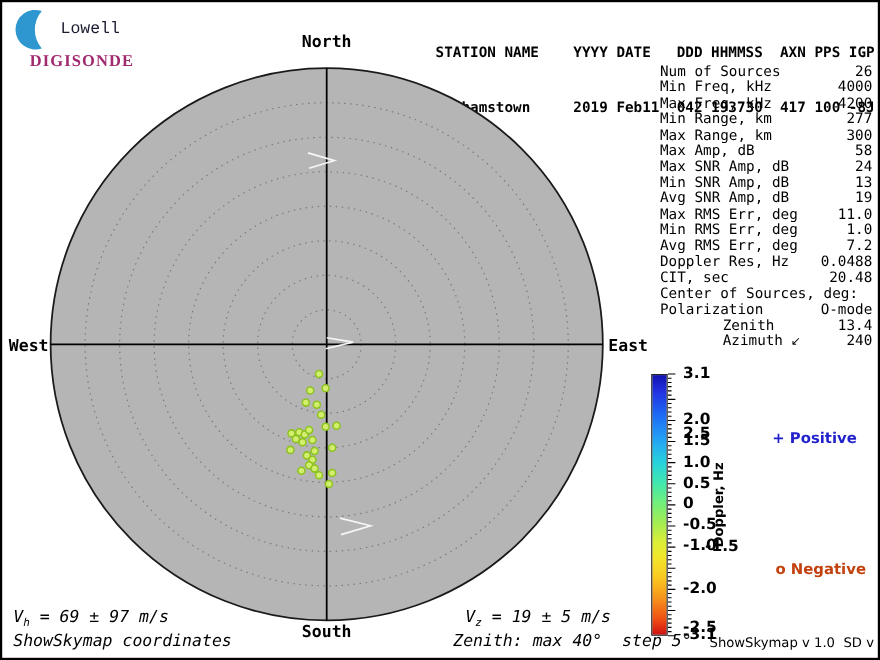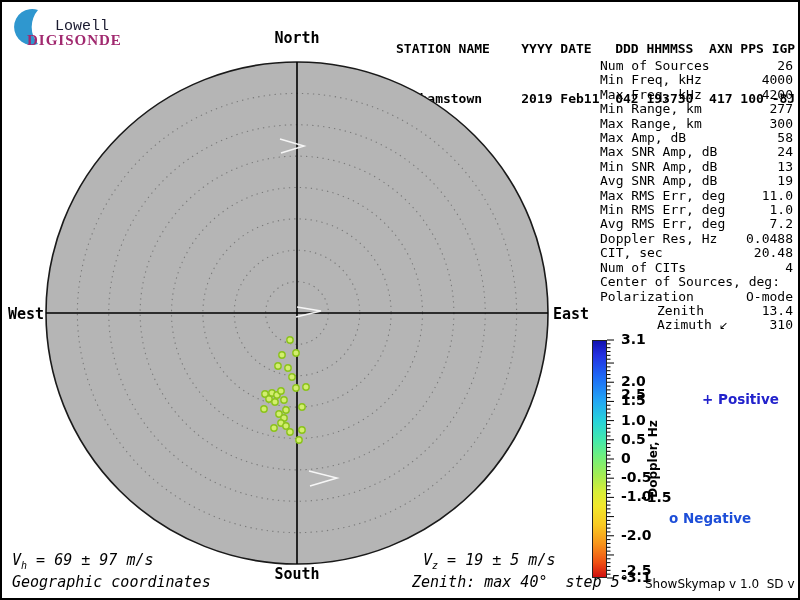--- a/index.html
+++ b/index.html
@@ -102,21 +102,21 @@
     <circle cx="290" cy="432" r="3.2" fill="#d3ee6e" stroke="#8cc31e" stroke-width="1.4"></circle>
     <circle cx="302" cy="430" r="3.2" fill="#d3ee6e" stroke="#8cc31e" stroke-width="1.4"></circle>
     <circle cx="299" cy="440" r="3.2" fill="#d3ee6e" stroke="#8cc31e" stroke-width="1.4"></circle>
   </svg>
 
 <div class="logo">
   <svg width="32" height="40" viewBox="0 0 32 40">
     <path d="M28,2 A18,18 0 1 0 28,36 A26,26 0 0 1 28,2 Z" fill="#2f97cf"></path>
   </svg>
   <span class="brand-top" style="color: rgb(27, 27, 48);">Lowell</span>
-  <span class="brand-bottom" style="color: rgb(161, 41, 111);">DIGISONDE</span>
+  <span class="brand-bottom" style="color: rgb(161, 41, 111); margin-top: 16px;">DIGISONDE</span>
 </div>
 
 <div class="hdr">
   <div>STATION NAME    YYYY DATE   DDD HHMMSS  AXN PPS IGP</div>
   <div>Grahamstown     2019 Feb11  042 193730  417 100 -8J</div>
 </div>
 
 <div class="compass c-north">North</div>
 <div class="compass c-south">South</div>
 <div class="compass c-west">West</div>
@@ -130,25 +130,24 @@
     <div class="stat-row"><span>Max Range, km</span><span>300</span></div>
     <div class="stat-row"><span>Max Amp, dB</span><span>58</span></div>
     <div class="stat-row"><span>Max SNR Amp, dB</span><span>24</span></div>
     <div class="stat-row"><span>Min SNR Amp, dB</span><span>13</span></div>
     <div class="stat-row"><span>Avg SNR Amp, dB</span><span>19</span></div>
     <div class="stat-row"><span>Max RMS Err, deg</span><span>11.0</span></div>
     <div class="stat-row"><span>Min RMS Err, deg</span><span>1.0</span></div>
     <div class="stat-row"><span>Avg RMS Err, deg</span><span>7.2</span></div>
     <div class="stat-row"><span>Doppler Res, Hz</span><span>0.0488</span></div>
     <div class="stat-row"><span>CIT, sec</span><span>20.48</span></div>
-    <div class="stat-row"><span>Num of CITs</span><span>4</span></div>
     <div class="stat-row"><span>Center of Sources, deg:</span><span></span></div>
     <div class="stat-row"><span>Polarization</span><span>O-mode</span></div>
     <div class="stat-row indent"><span>Zenith</span><span>13.4</span></div>
-    <div class="stat-row indent"><span>Azimuth<span class="az-arrow">↙</span></span><span>310</span></div>
+    <div class="stat-row indent"><span>Azimuth<span class="az-arrow">↙</span></span><span>240</span></div>
   </div>
 
 <div id="cbar" style="background: linear-gradient(rgb(18, 18, 176) 0%, rgb(35, 48, 224) 6%, rgb(30, 104, 245) 15%, rgb(35, 164, 245) 25%, rgb(39, 211, 218) 34%, rgb(67, 233, 172) 42%, rgb(112, 239, 125) 49%, rgb(164, 236, 82) 57%, rgb(216, 238, 56) 64%, rgb(242, 231, 44) 70%, rgb(249, 201, 34) 78%, rgb(247, 148, 28) 86%, rgb(239, 79, 19) 94%, rgb(208, 16, 16) 100%);"></div>
 <svg id="cbticks" width="22" height="252">
     <line x1="0" y1="6" x2="7" y2="6" stroke="#000" stroke-width="1"></line>
     <line x1="0" y1="9.838709677419358" x2="3.5" y2="9.838709677419358" stroke="#000" stroke-width="1"></line>
     <line x1="0" y1="13.677419354838715" x2="3.5" y2="13.677419354838715" stroke="#000" stroke-width="1"></line>
     <line x1="0" y1="17.516129032258075" x2="3.5" y2="17.516129032258075" stroke="#000" stroke-width="1"></line>
     <line x1="0" y1="21.354838709677416" x2="3.5" y2="21.354838709677416" stroke="#000" stroke-width="1"></line>
     <line x1="0" y1="25.193548387096772" x2="3.5" y2="25.193548387096772" stroke="#000" stroke-width="1"></line>
@@ -220,19 +219,19 @@
     <div class="cb-label" style="top: 459px;">0</div>
     <div class="cb-label" style="top: 478.194px;">-0.5</div>
     <div class="cb-label" style="top: 497.387px;">-1.0</div>
     <div class="cb-label" style="top: 498px; margin-left: 20px;">-1.5</div>
     <div class="cb-label" style="top: 535.774px;">-2.0</div>
     <div class="cb-label" style="top: 554.968px; margin-top: 16px;">-2.5</div>
     <div class="cb-label" style="top: 578px;">-3.1</div>
   </div>
 <div class="dop-label">Doppler, Hz</div>
 <div class="legend-pos" style="color: rgb(34, 34, 204);">+ Positive</div>
-<div class="legend-neg" style="color: #1d4ed8;">o Negative</div>
+<div class="legend-neg" style="color: #c2410c; margin-left: 36px;">o Negative</div>
 
 <div class="foot f-vh"><span>V</span><sub>h</sub><span> = 69 ± 97 m/s</span></div>
-<div class="foot f-coords">Geographic coordinates</div>
+<div class="foot f-coords">ShowSkymap coordinates</div>
 <div class="foot f-vz"><span>V</span><sub>z</sub><span> = 19 ± 5 m/s</span></div>
 <div class="foot f-zen">Zenith: max 40°  step 5°</div>
 <div class="f-ver">ShowSkymap v 1.0  SD v 5.1</div>
 
 </body></html>

